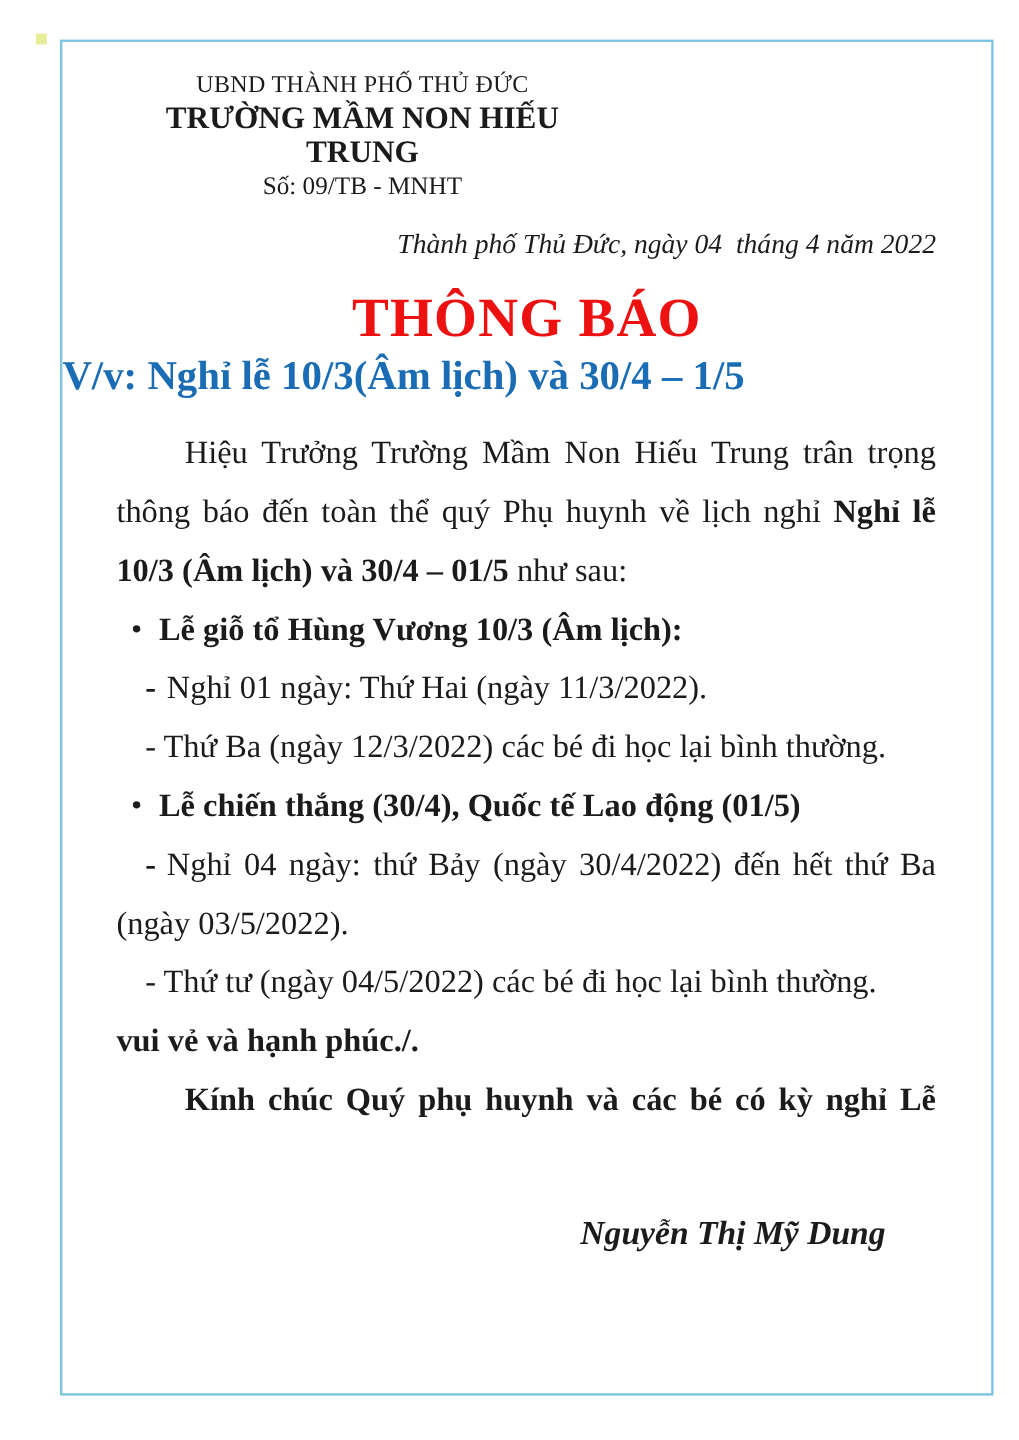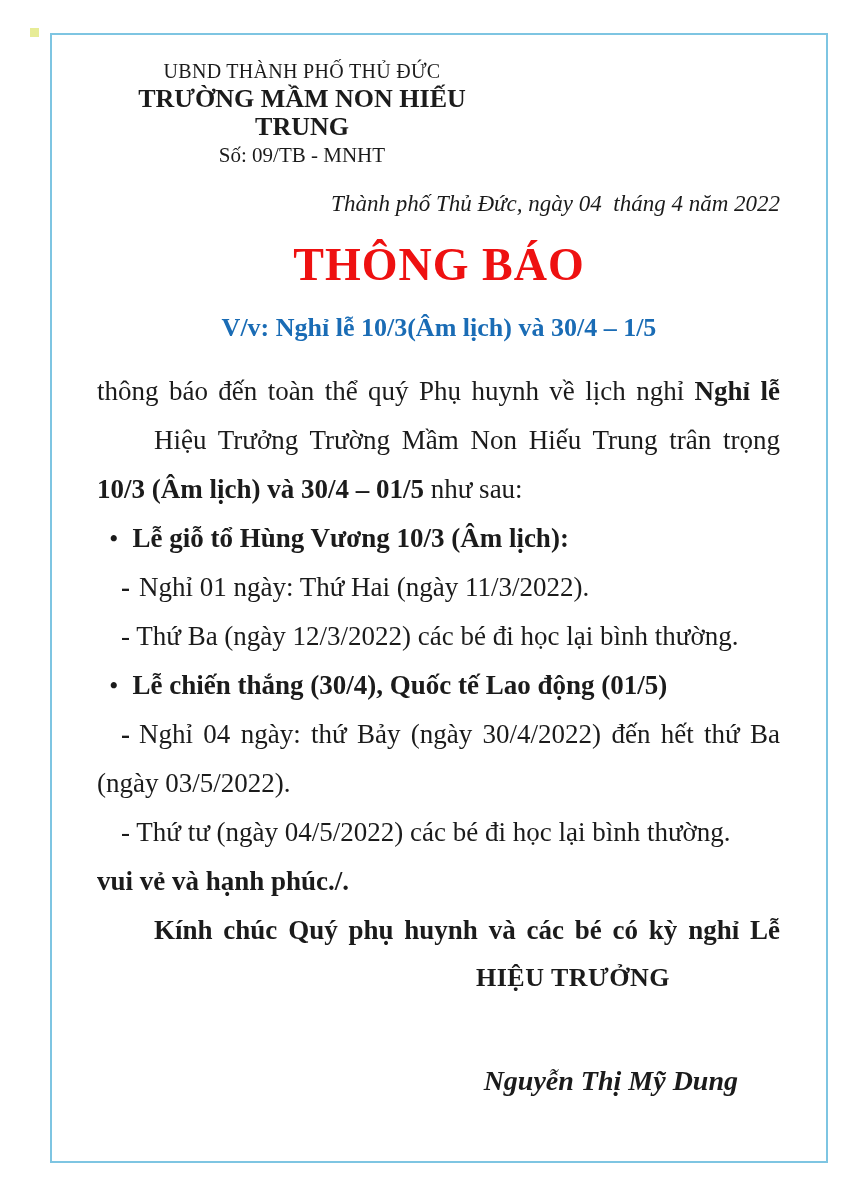--- a/index.html
+++ b/index.html
@@ -45,23 +45,23 @@
   .doc-title {
     margin-top: 20px;
     text-align: center;
     font-size: 46px;
     font-weight: bold;
     line-height: 56px;
     letter-spacing: 1px;
     color: var(--title_red, #ee1111);
   }
   .doc-subtitle {
-    margin-top: 18px;
-    text-align: center;
-    font-size: 26px;
+    margin-top: 4px;
+    text-align: left;
+    font-size: 34px;
     font-weight: bold;
     line-height: 34px;
     color: var(--subtitle_blue, #1a6cb5);
   }
   .body-text {
     margin: 22px 46px 0 45px;
     font-size: 27px;
     line-height: 49px;
   }
   .ln { min-height: 49px; }
@@ -105,25 +105,25 @@
   </div>
 
   <div class="date-line">Thành phố Thủ Đức, ngày 04  tháng 4 năm 2022</div>
 
   <div class="doc-title">THÔNG BÁO</div>
 
   <div class="doc-subtitle">V/v: Nghỉ lễ 10/3(Âm lịch) và 30/4 – 1/5</div>
 
   <div class="body-text">
 
+    <div class="ln indent stretch">Hiệu Trưởng Trường Mầm Non Hiếu Trung trân trọng</div>
     <div class="ln stretch">
       <span>thông báo đến toàn thể quý Phụ huynh về lịch nghỉ</span>
       <span class="bold">Nghỉ lễ</span>
     </div>
-    <div class="ln indent stretch">Hiệu Trưởng Trường Mầm Non Hiếu Trung trân trọng</div>
     <div class="ln">
       <span class="bold">10/3 (Âm lịch) và 30/4 – 01/5</span>
       <span>như sau:</span>
     </div>
 
     <div class="ln bullet-line">
       <span class="bullet">•</span><span>Lễ giỗ tổ Hùng Vương 10/3 (Âm lịch):</span>
     </div>
     <div class="ln dash-line">
       <span class="bold-dash">-</span><span>Nghỉ 01 ngày: Thứ Hai (ngày 11/3/2022).</span>
@@ -137,16 +137,15 @@
       <span class="bold-dash">-</span><span>Nghỉ 04 ngày: thứ Bảy (ngày 30/4/2022) đến hết thứ Ba</span>
     </div>
     <div class="ln">(ngày 03/5/2022).</div>
     <div class="ln dash-line">- Thứ tư (ngày 04/5/2022) các bé đi học lại bình thường.</div>
 
     <div class="ln bold">vui vẻ và hạnh phúc./.</div>
     <div class="ln indent stretch bold">Kính chúc Quý phụ huynh và các bé có kỳ nghỉ Lễ</div>
 
   </div>
 
-  <div class="sign-role">HIỆU TRƯỞNG</div>
   <div class="sign-name">Nguyễn Thị Mỹ Dung</div>
 
 </div>
 
 </body></html>

